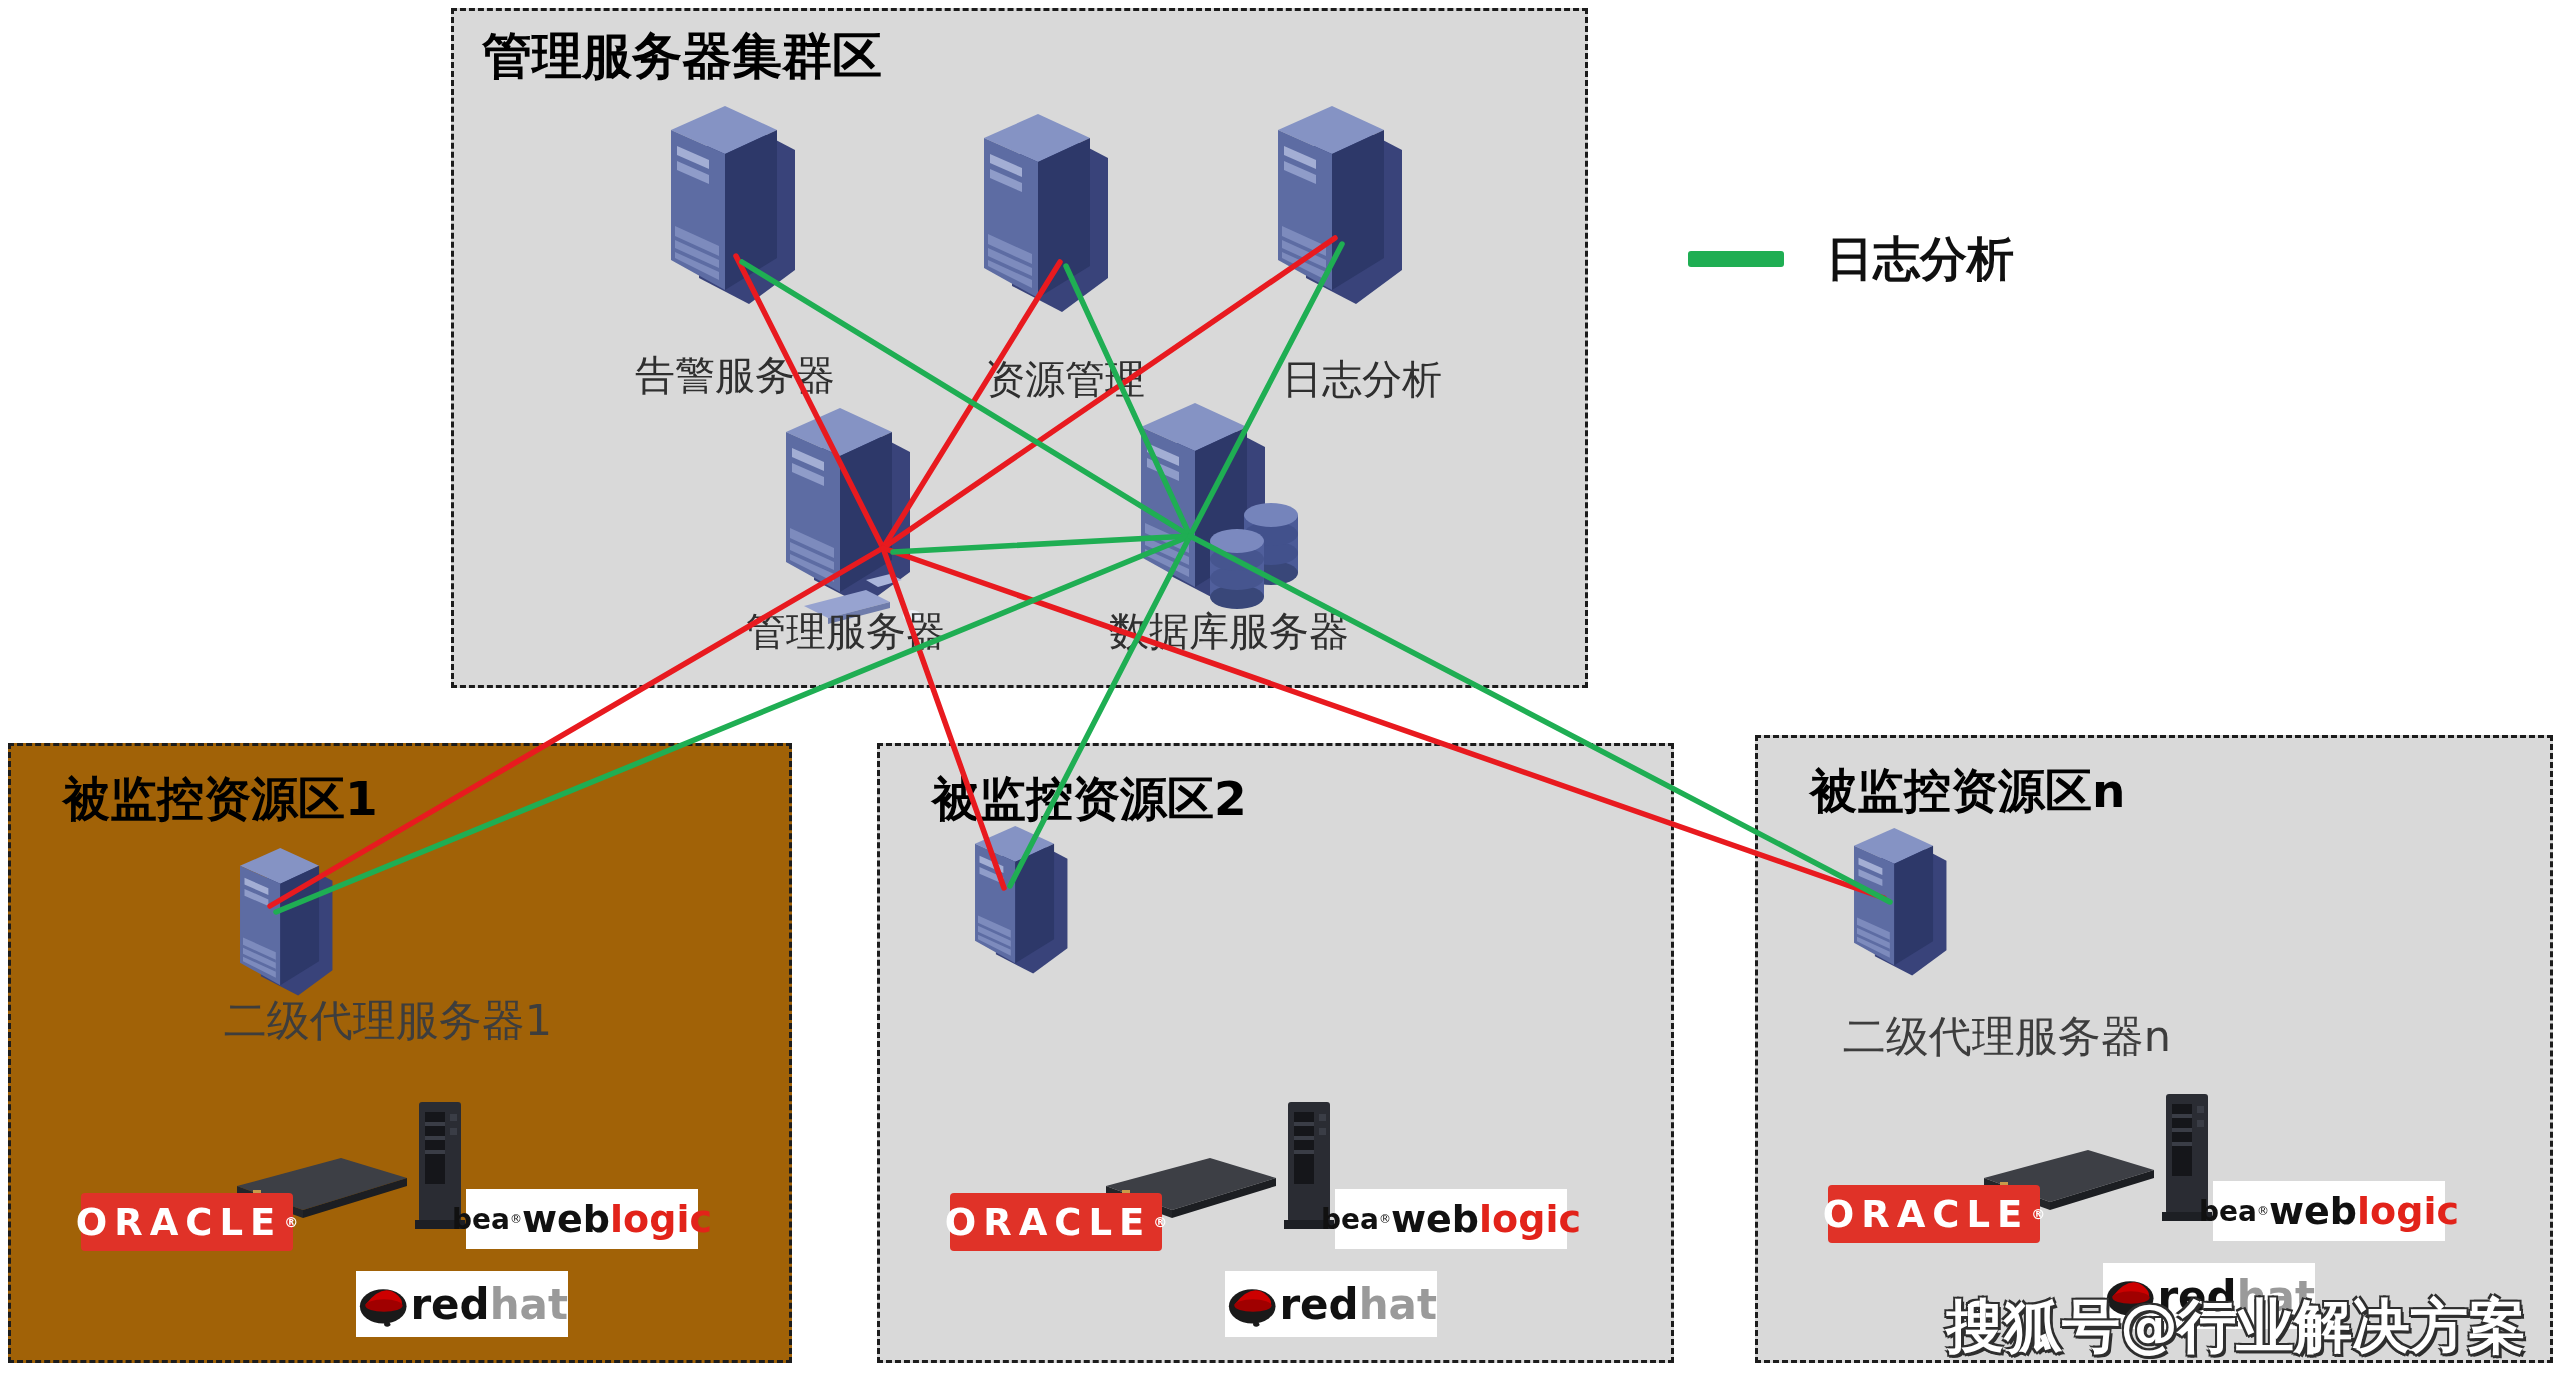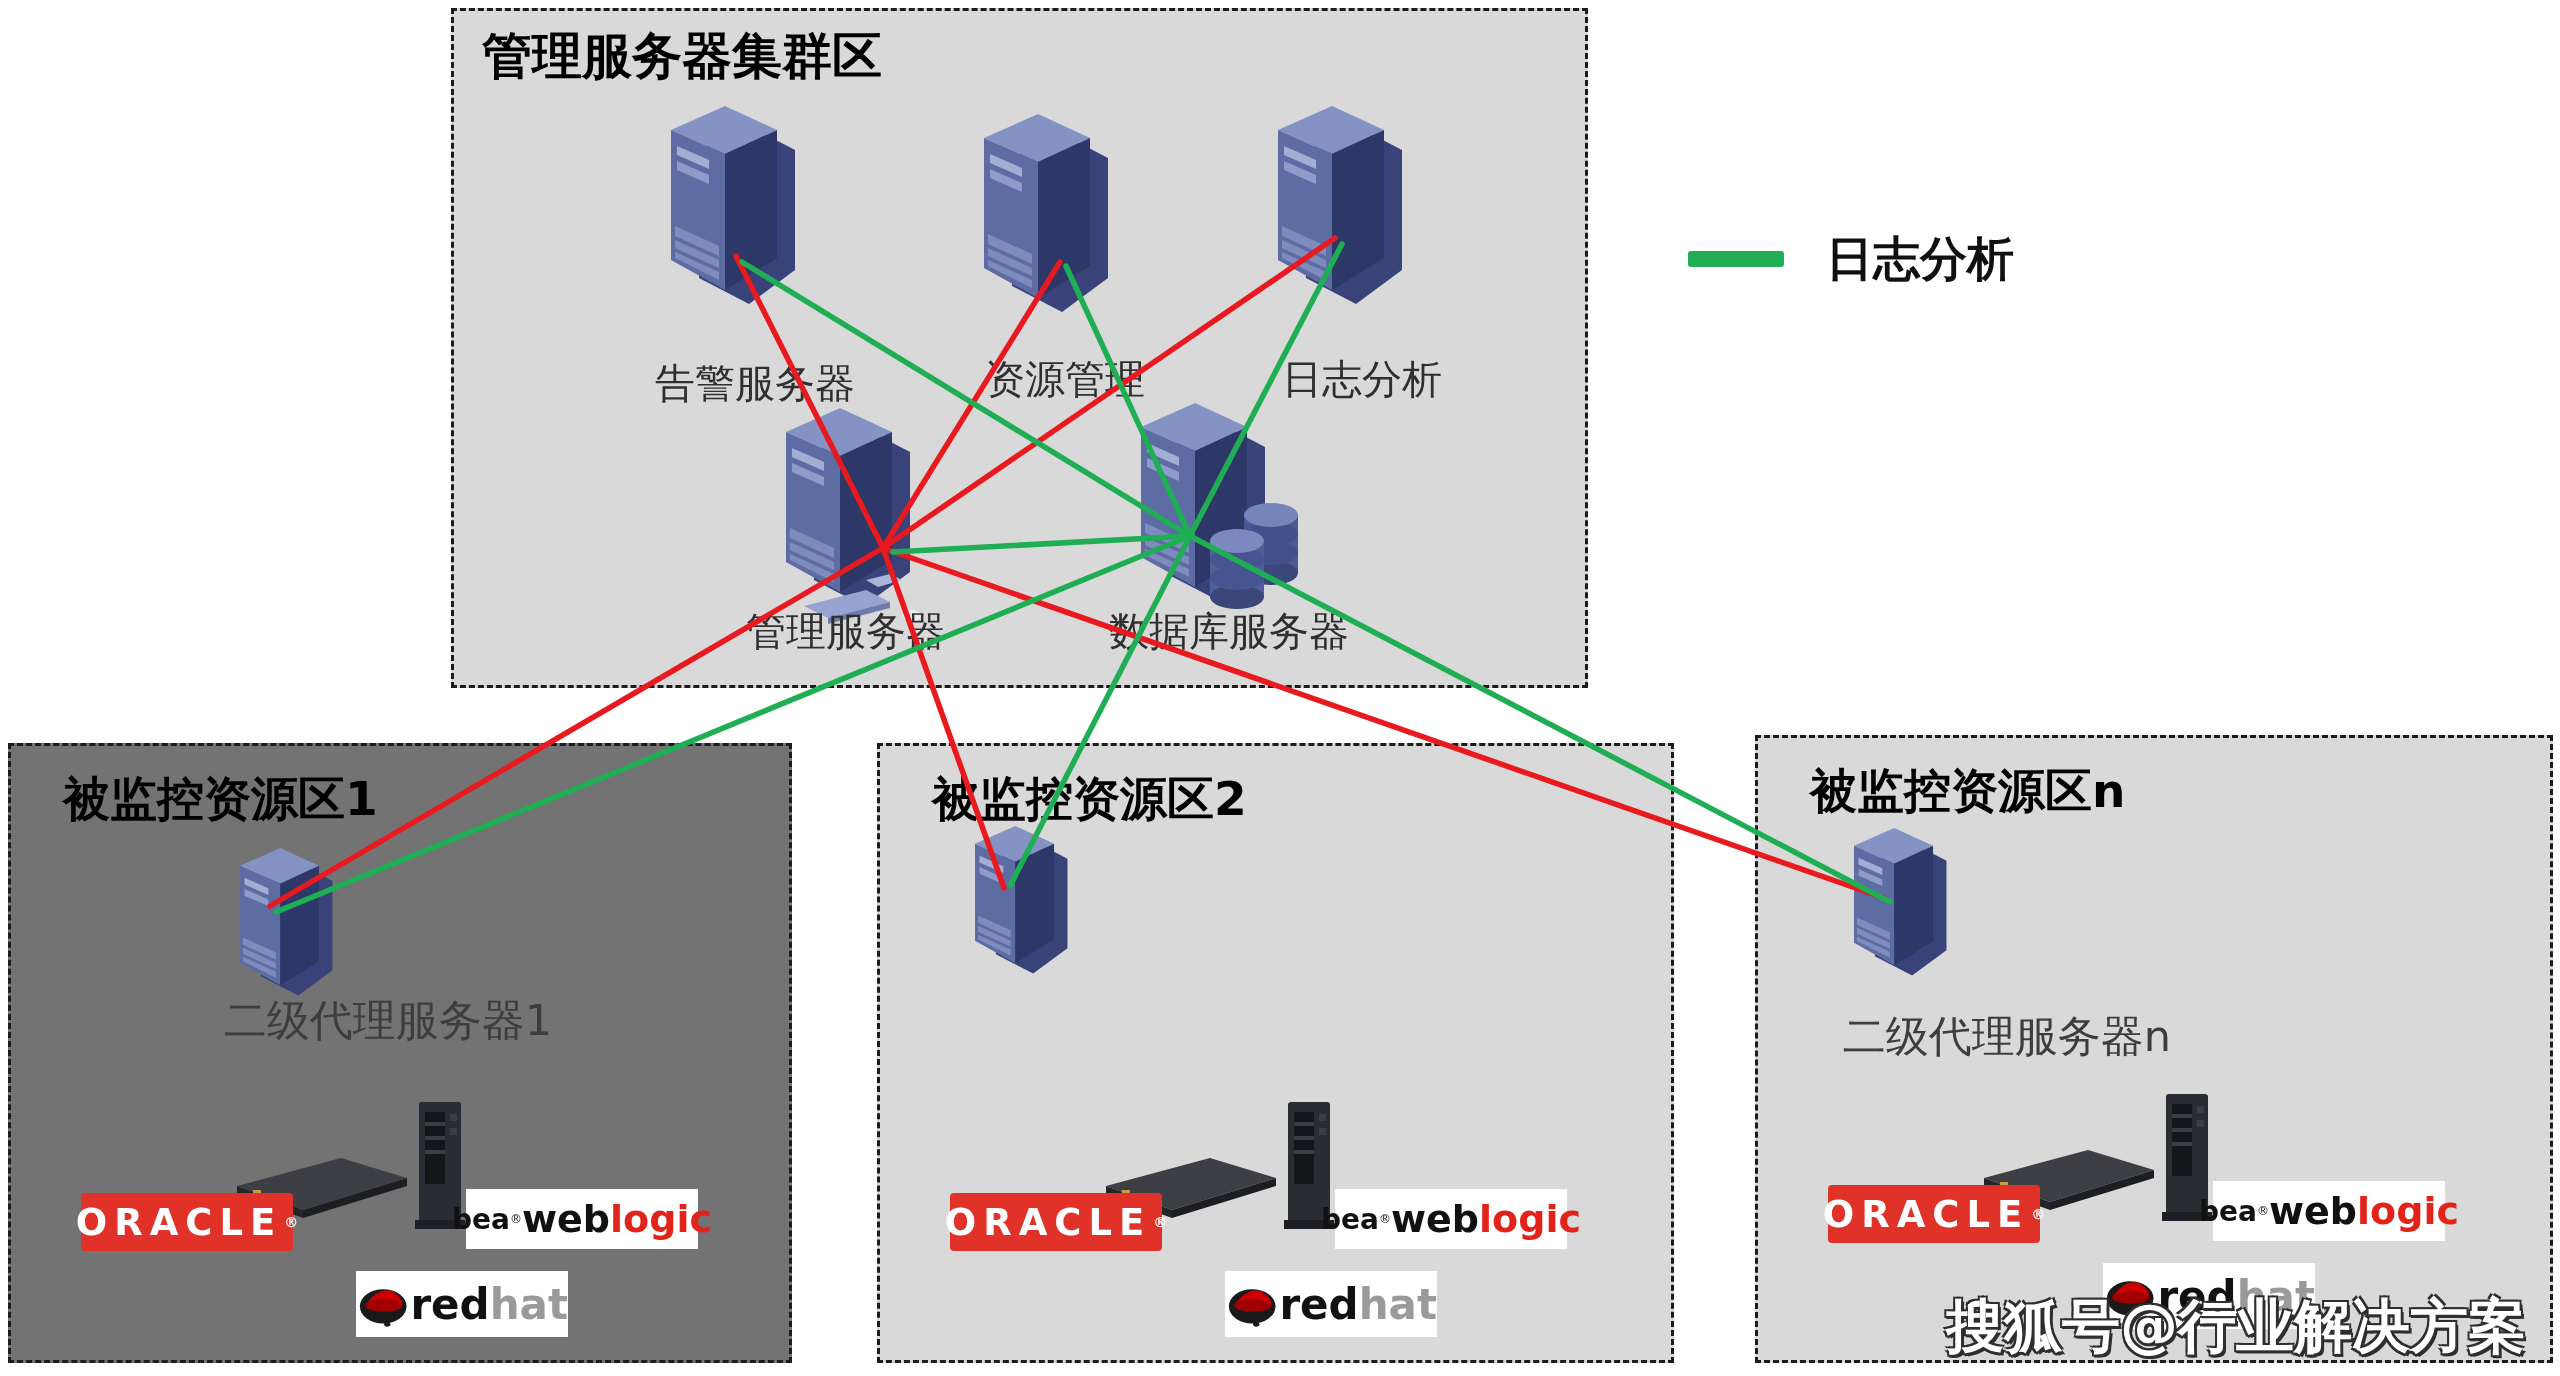--- a/index.html
+++ b/index.html
@@ -137,34 +137,34 @@
     <svg width="170" height="240">
         <use href="#sym-mgmt"></use>
       </svg>
   </div>
   <div class="srv" style="left:1125px;top:395px;">
     <svg width="190" height="230">
         <use href="#sym-db"></use>
       </svg>
   </div>
 
-  <div class="srv-label" style="left:735px;top:356px;margin-left:20px;">告警服务器</div>
+  <div class="srv-label" style="left:735px;top:348px;">告警服务器</div>
   <div class="srv-label" style="left:1065px;top:352px;">资源管理</div>
   <div class="srv-label" style="left:1362px;top:352px;">日志分析</div>
   <div class="srv-label" style="left:846px;top:604px;">管理服务器</div>
   <div class="srv-label" style="left:1229px;top:604px;">数据库服务器</div>
 
   <div class="legend">
     <div class="legend-row">
       <div class="legend-swatch" id="swatch-data" style="background: rgb(31, 174, 83);"></div>
       <div class="legend-label">日志分析</div>
     </div>
   </div>
 
-  <div class="zone mz" id="zone-1" style="background: #737373;">
+  <div class="zone mz" id="zone-1" style="background: #a16207;">
     <div class="zone-title">被监控资源区1</div>
     <svg style="position:absolute;left:400px;top:352px;" width="60" height="136">
         <use href="#sym-rack"></use>
       </svg>
     <svg style="position:absolute;left:218px;top:408px;" width="185" height="72">
         <use href="#sym-switch"></use>
       </svg>
     <div class="logo-oracle" style="left: 70px; top: 447px; width: 212px; height: 58px; background: rgb(224, 50, 40);">
       <span>ORACLE</span>
         <sup>®</sup>

